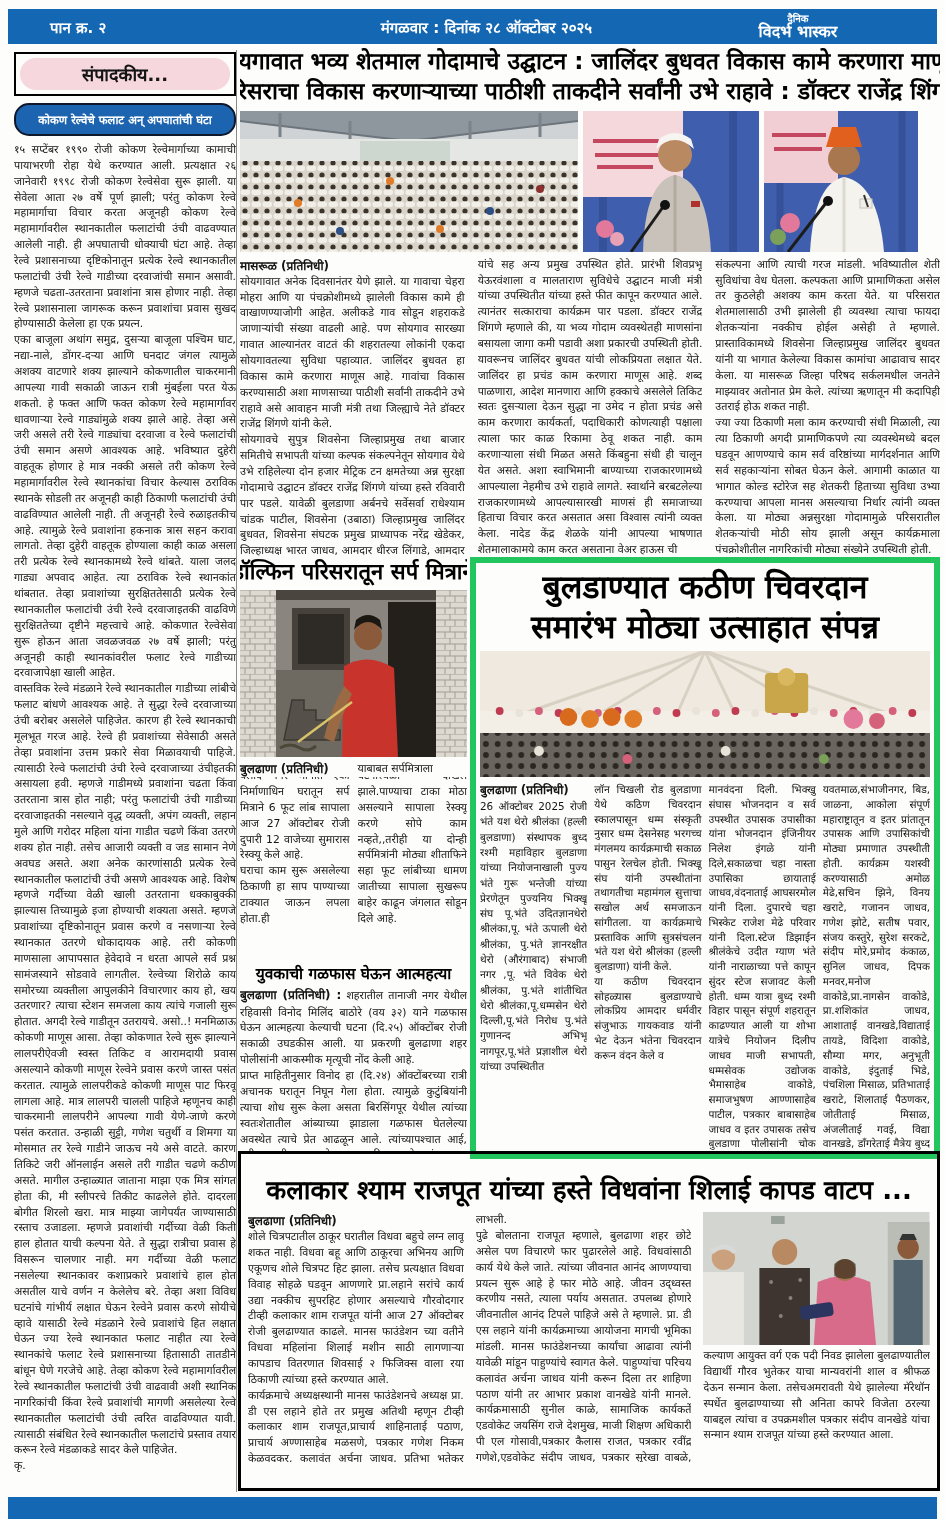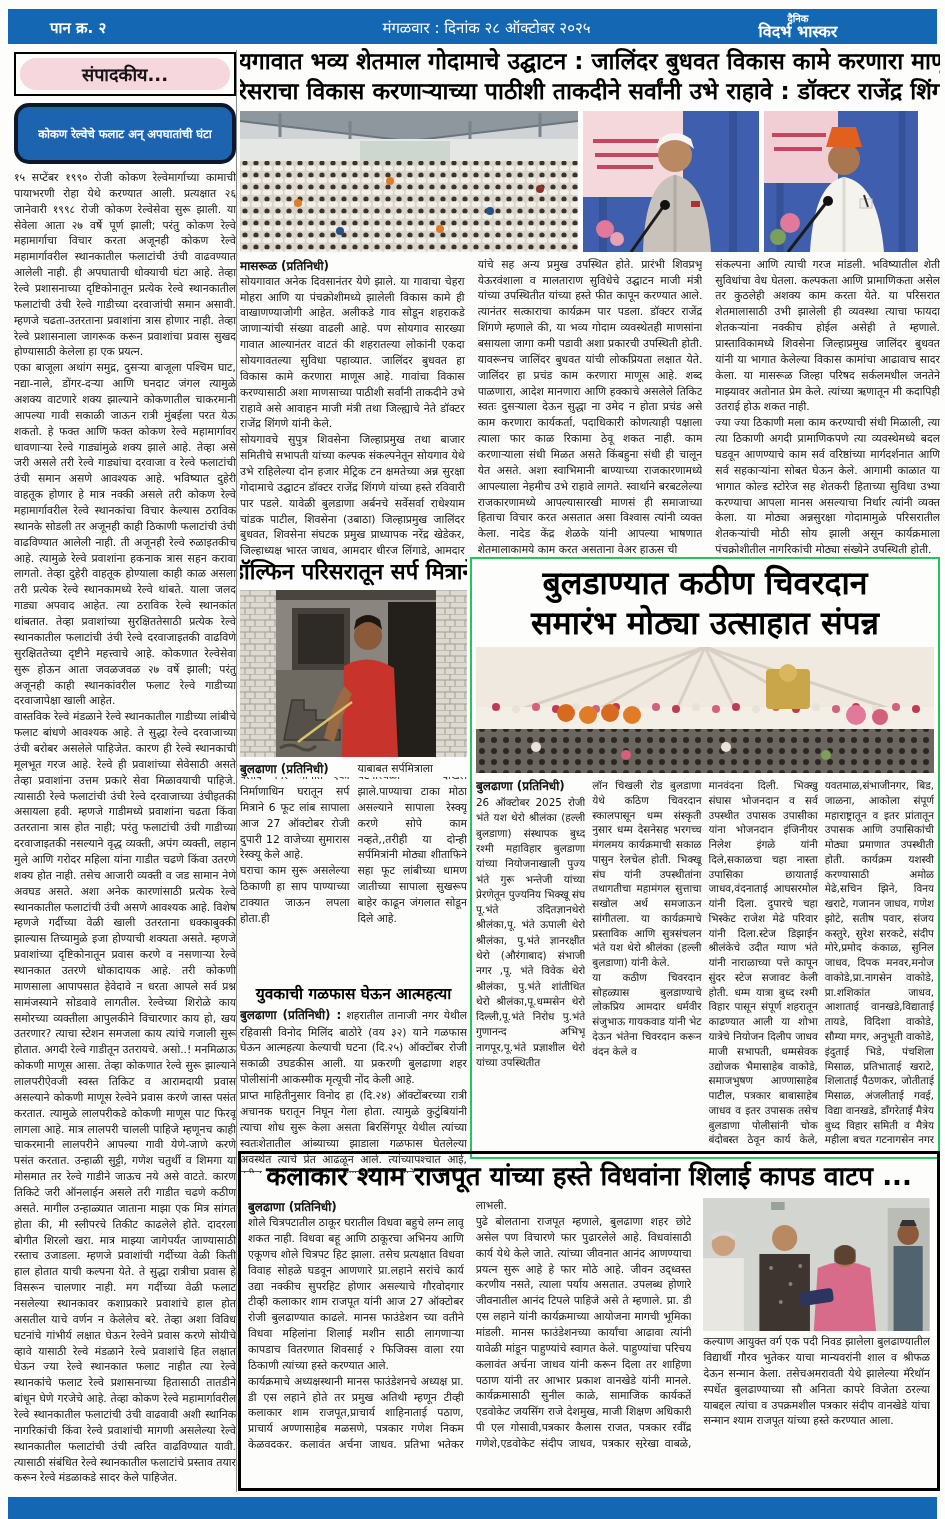--- a/index.html
+++ b/index.html
@@ -2,32 +2,32 @@
 <html><head>
 <meta charset="utf-8">
 <style>
   html,body{margin:0;padding:0;background:#d9d9d9;}
   .page{position:relative;width:945px;height:1519px;margin:0 auto;background:#fdfdfb;
         overflow:hidden;font-family:"DejaVu Sans","Liberation Sans",sans-serif;color:#141414;}
   
   .topbar{position:absolute;left:8px;top:9px;width:929px;height:35px;background:#1467b2;
           color:#fff;display:flex;align-items:center;}
   .topbar .pageno{font-weight:bold;font-size:15px;padding-left:42px;width:250px;}
-  .topbar .dateline{flex:1;text-align:center;font-weight:normal;font-size:15px;}
+  .topbar .dateline{flex:1;text-align:center;font-weight:bold;font-size:15px;}
   .topbar .brand{width:250px;text-align:center;line-height:1;padding-right:14px;}
   .brand-top{font-size:10px;font-weight:bold;}
   .brand-name{font-size:16px;font-weight:bold;}
   
   .edit-col{position:absolute;left:14px;top:52px;width:222px;height:1438px;overflow:hidden;}
   .edit-titlebox{border:2px solid #000;padding:4px;}
   .edit-title{background:#f6d7dd;border-radius:18px;text-align:center;font-weight:bold;
               font-size:18px;padding:4px 0;}
   .edit-pill{background:#1c64b0;color:#fff;border-radius:15px;text-align:center;
-             font-weight:bold;font-size:11.5px;padding:19px 4px;margin:7px 0 6px 0;
-             border:4px solid #0f172a;}
+             font-weight:bold;font-size:11.5px;padding:7px 4px;margin:7px 0 6px 0;
+             border:2px solid #0f172a;}
   .edit-body{font-size:11.4px;line-height:1.45;text-align:justify;white-space:pre-line;
              height:1330px;overflow:hidden;}
   .vrule{position:absolute;top:50px;width:1px;height:1442px;background:#8a8a8a;}
   
   .hl{display:flex;justify-content:center;overflow:hidden;}
   .hl>span{white-space:nowrap;font-weight:bold;color:#000;}
   .body-sm{font-size:10.8px;line-height:1.47;text-align:justify;white-space:pre-line;overflow:hidden;}
   .byline{font-weight:bold;font-size:12px;}
   .photo{display:block;}
   .photo svg{display:block;width:100%;height:100%;}
@@ -40,33 +40,33 @@
   
   .snake{position:absolute;left:240px;top:557px;width:227px;}
   .snake .hl>span{font-size:22px;line-height:1.35;}
   .snake-photo{height:167px;margin-top:3px;}
   .snake-bylinerow{display:flex;gap:8px;margin-top:3px;}
   .snake-bylinerow .byline{width:50%;}
   .snake-bylinerow .sidetext{width:50%;font-size:10.8px;}
   .snake-cols{display:flex;gap:8px;height:150px;overflow:hidden;align-items:flex-end;}
   .snake-cols .col{flex:1;}
   
-  .suicide{position:absolute;left:240px;top:982px;width:227px;}
+  .suicide{position:absolute;left:240px;top:962px;width:227px;}
   .suicide .hl>span{font-size:15.5px;}
   .suicide-body{margin-top:3px;height:166px;}
   
   .chivar{position:absolute;left:470px;top:557px;width:470px;height:602px;
-          border:2px solid #22c55e;box-sizing:border-box;padding:4px;}
+          border:6px solid #22c55e;box-sizing:border-box;padding:4px;}
   .chivar .hl>span{font-size:32px;line-height:1.25;}
   .chivar-photo{height:126px;margin-top:4px;}
   .chivar-cols{display:flex;gap:7px;margin-top:5px;height:368px;overflow:hidden;}
   .chivar-cols .col{flex:1;font-size:10.4px;line-height:1.42;}
   
   .widow{position:absolute;left:238px;top:1151px;width:702px;height:340px;
-         border:3px solid #000;box-sizing:border-box;padding:5px 7px;}
+         border:3px solid #000;box-sizing:border-box;padding:19px 7px;}
   .widow .hl>span{font-size:26px;line-height:1.35;}
   .widow-content{display:flex;gap:12px;margin-top:4px;height:250px;overflow:hidden;}
   .widow-content .col{flex:1;}
   .widow-right{flex:1.05;display:flex;flex-direction:column;}
   .widow-photo{height:133px;margin-bottom:3px;}
   
   .botbar{position:absolute;left:8px;top:1497px;width:929px;height:22px;background:#1467b2;}
 </style>
 </head>
 <body>

